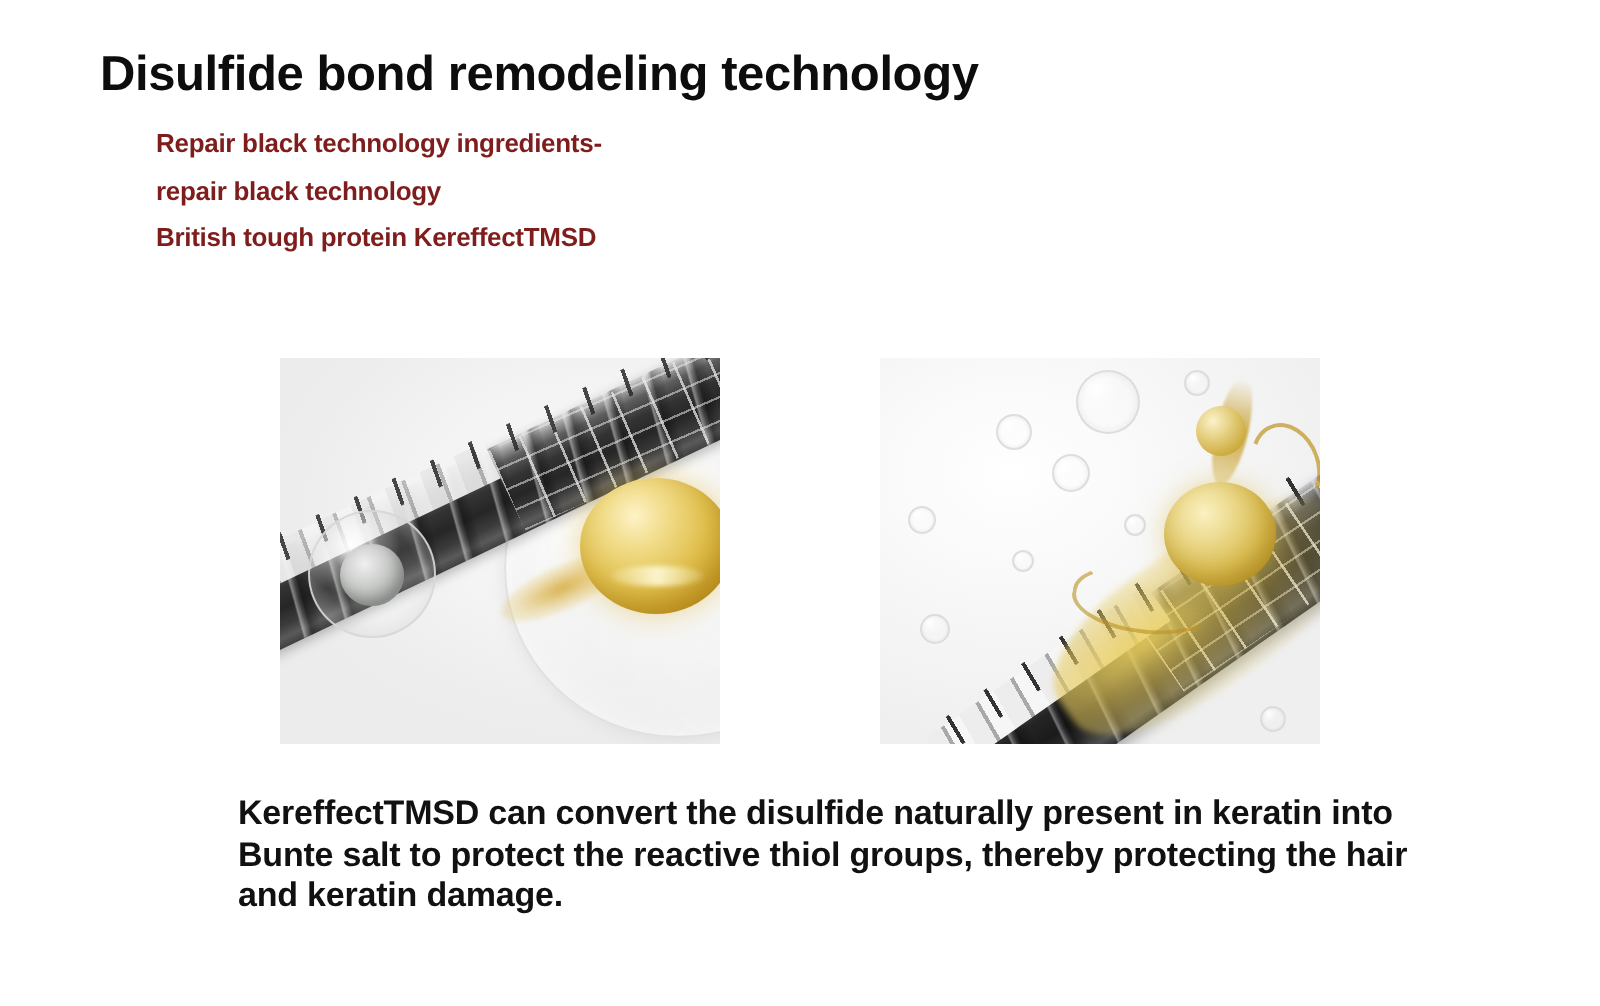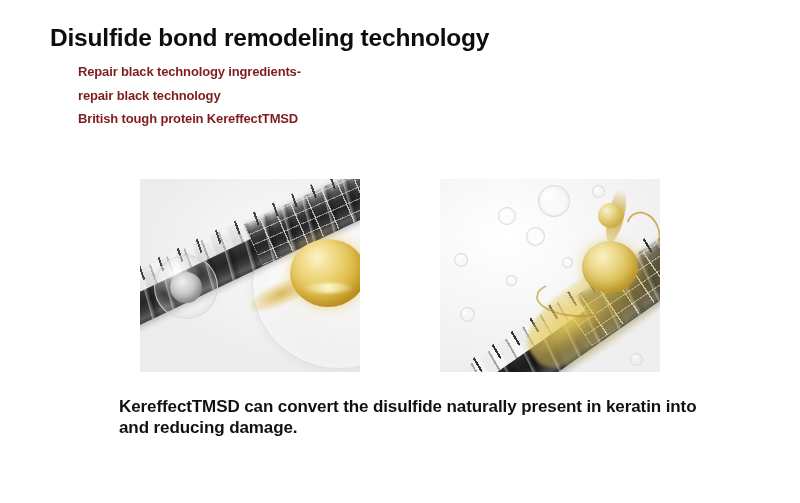--- a/index.html
+++ b/index.html
@@ -388,16 +388,17 @@
       <div class="oil-blob"></div>
       <div class="oil-bead-1"></div>
 
       <div class="wd wd8"></div>
     </figure>
 
   </div>
 
   <p class="body-text">
     <span class="ln">KereffectTMSD can convert the disulfide naturally present in keratin into</span>
-    <span class="ln">and reducing damage.</span>
+    <span class="ln">Bunte salt to protect the reactive thiol groups, thereby protecting the hair</span>
+    <span class="ln">and keratin damage.</span>
   </p>
 
 </div>
 
 </body></html>

